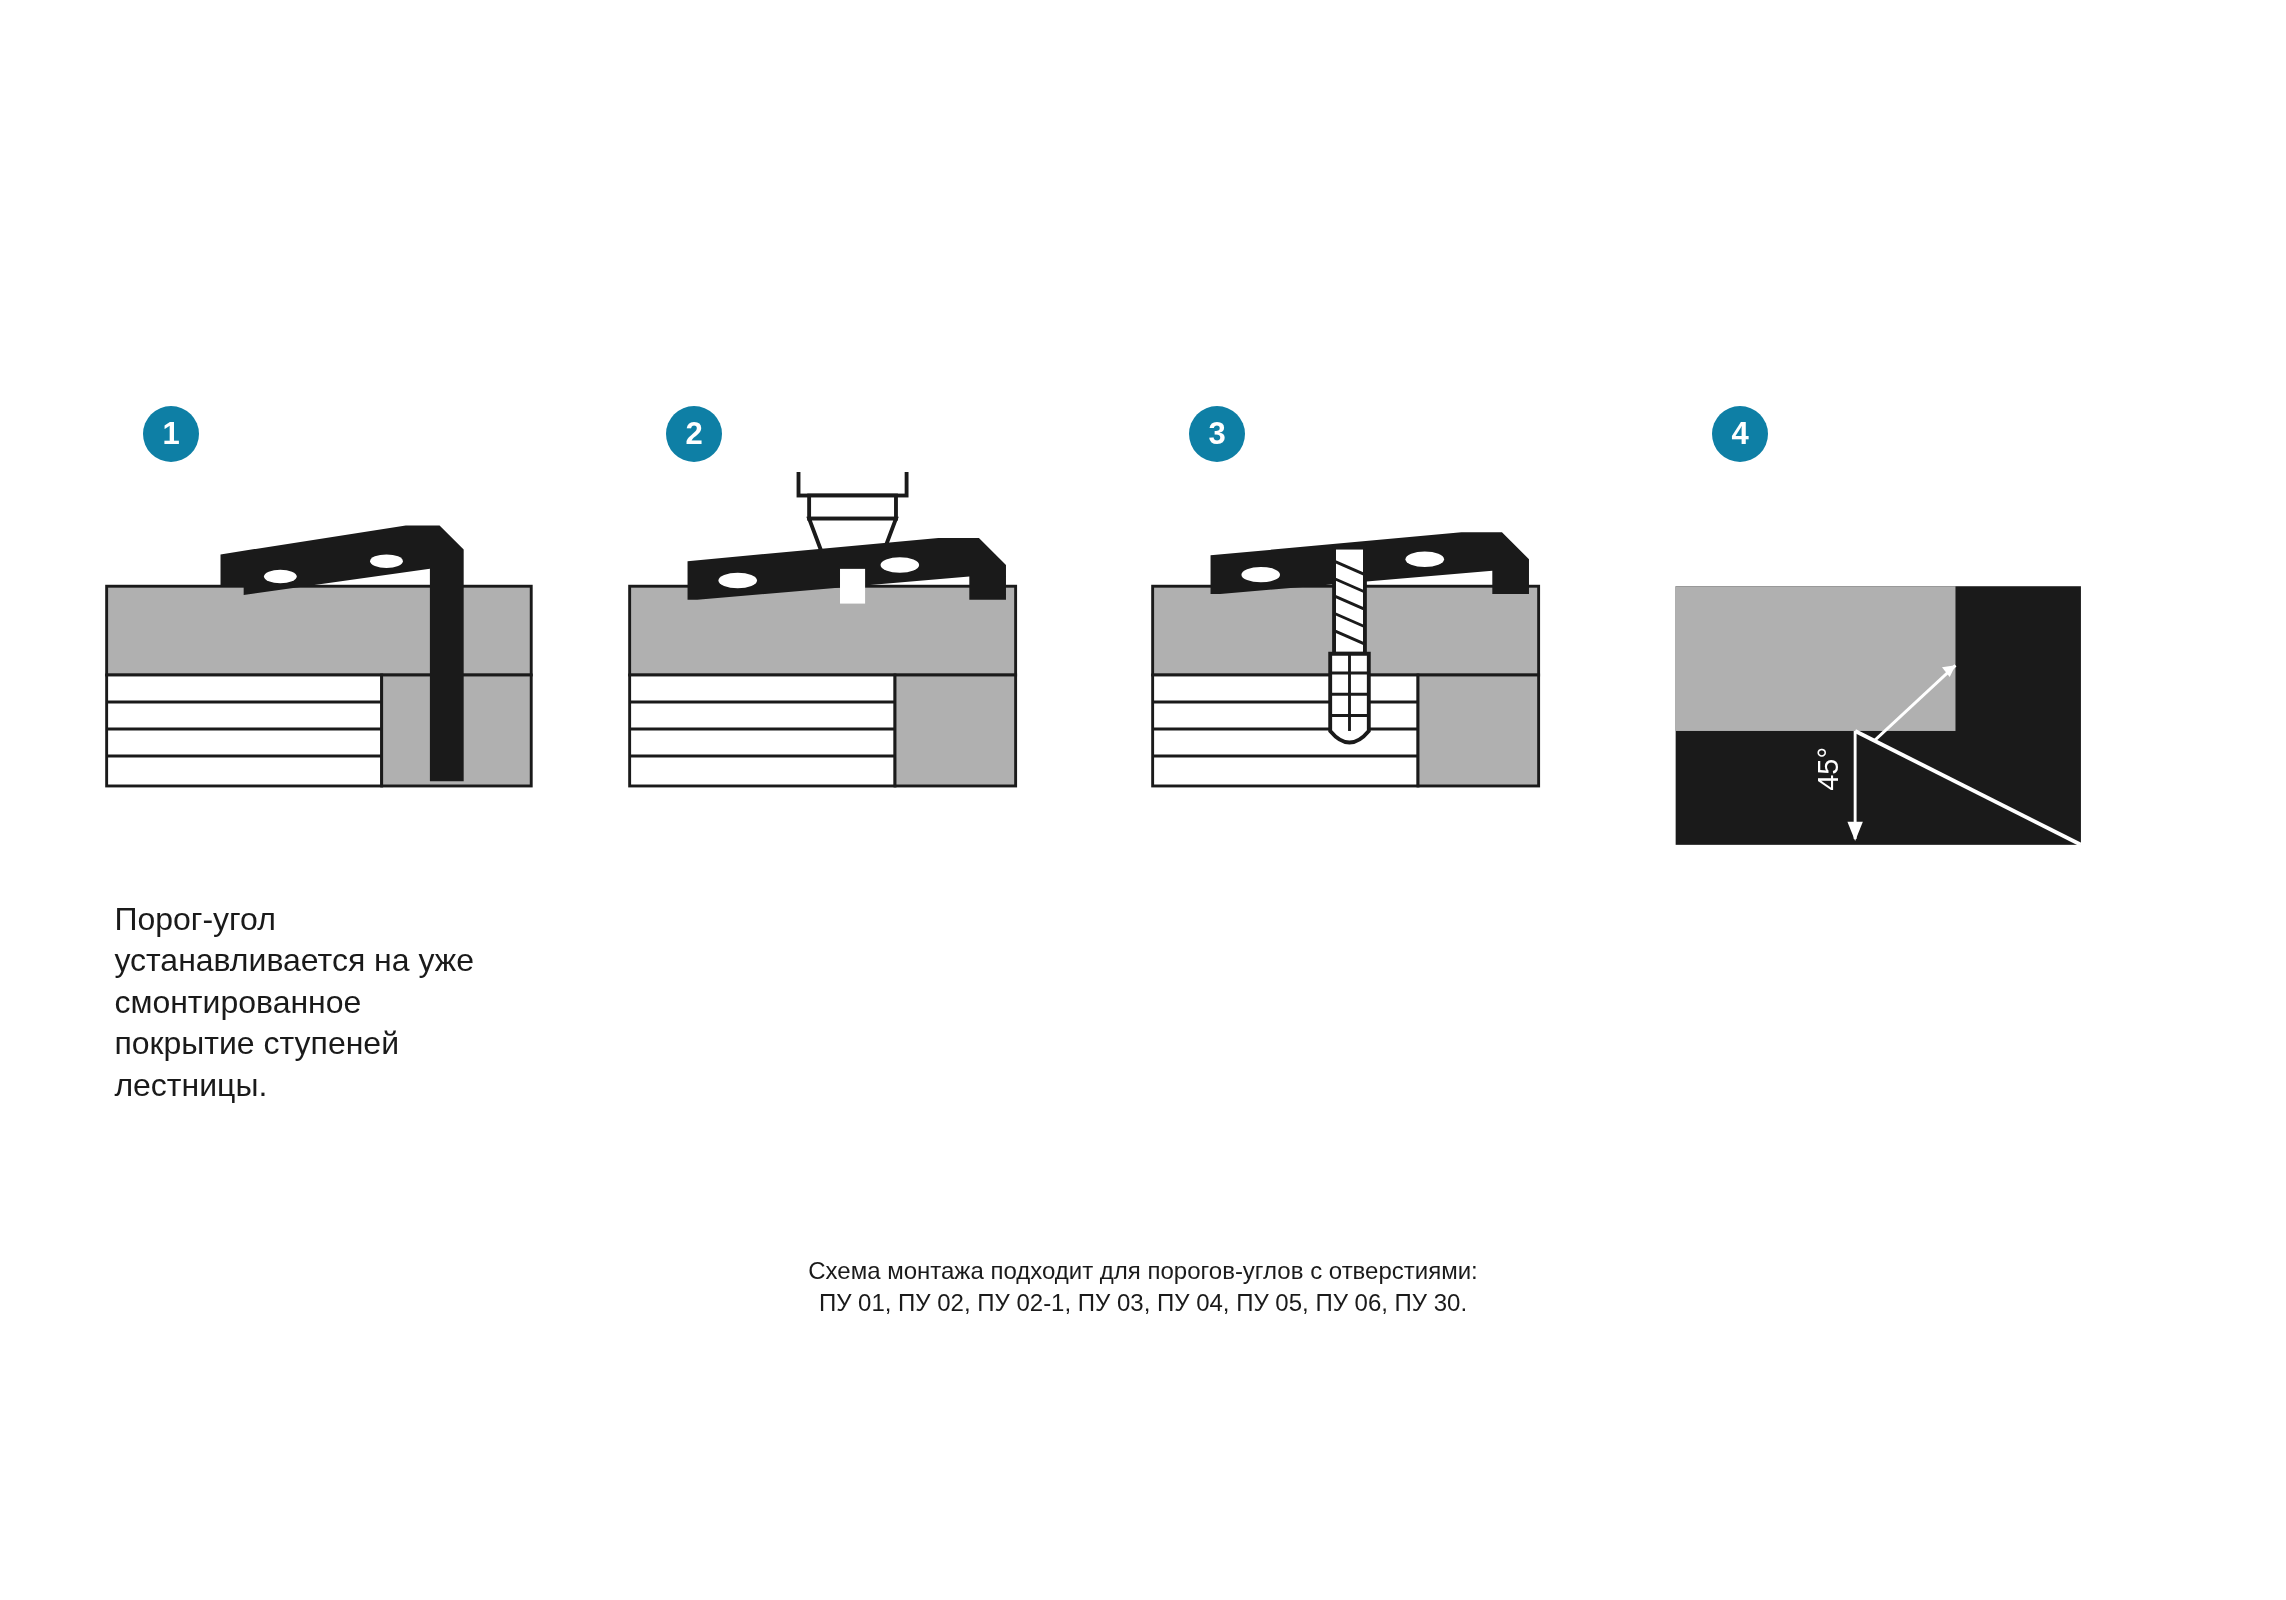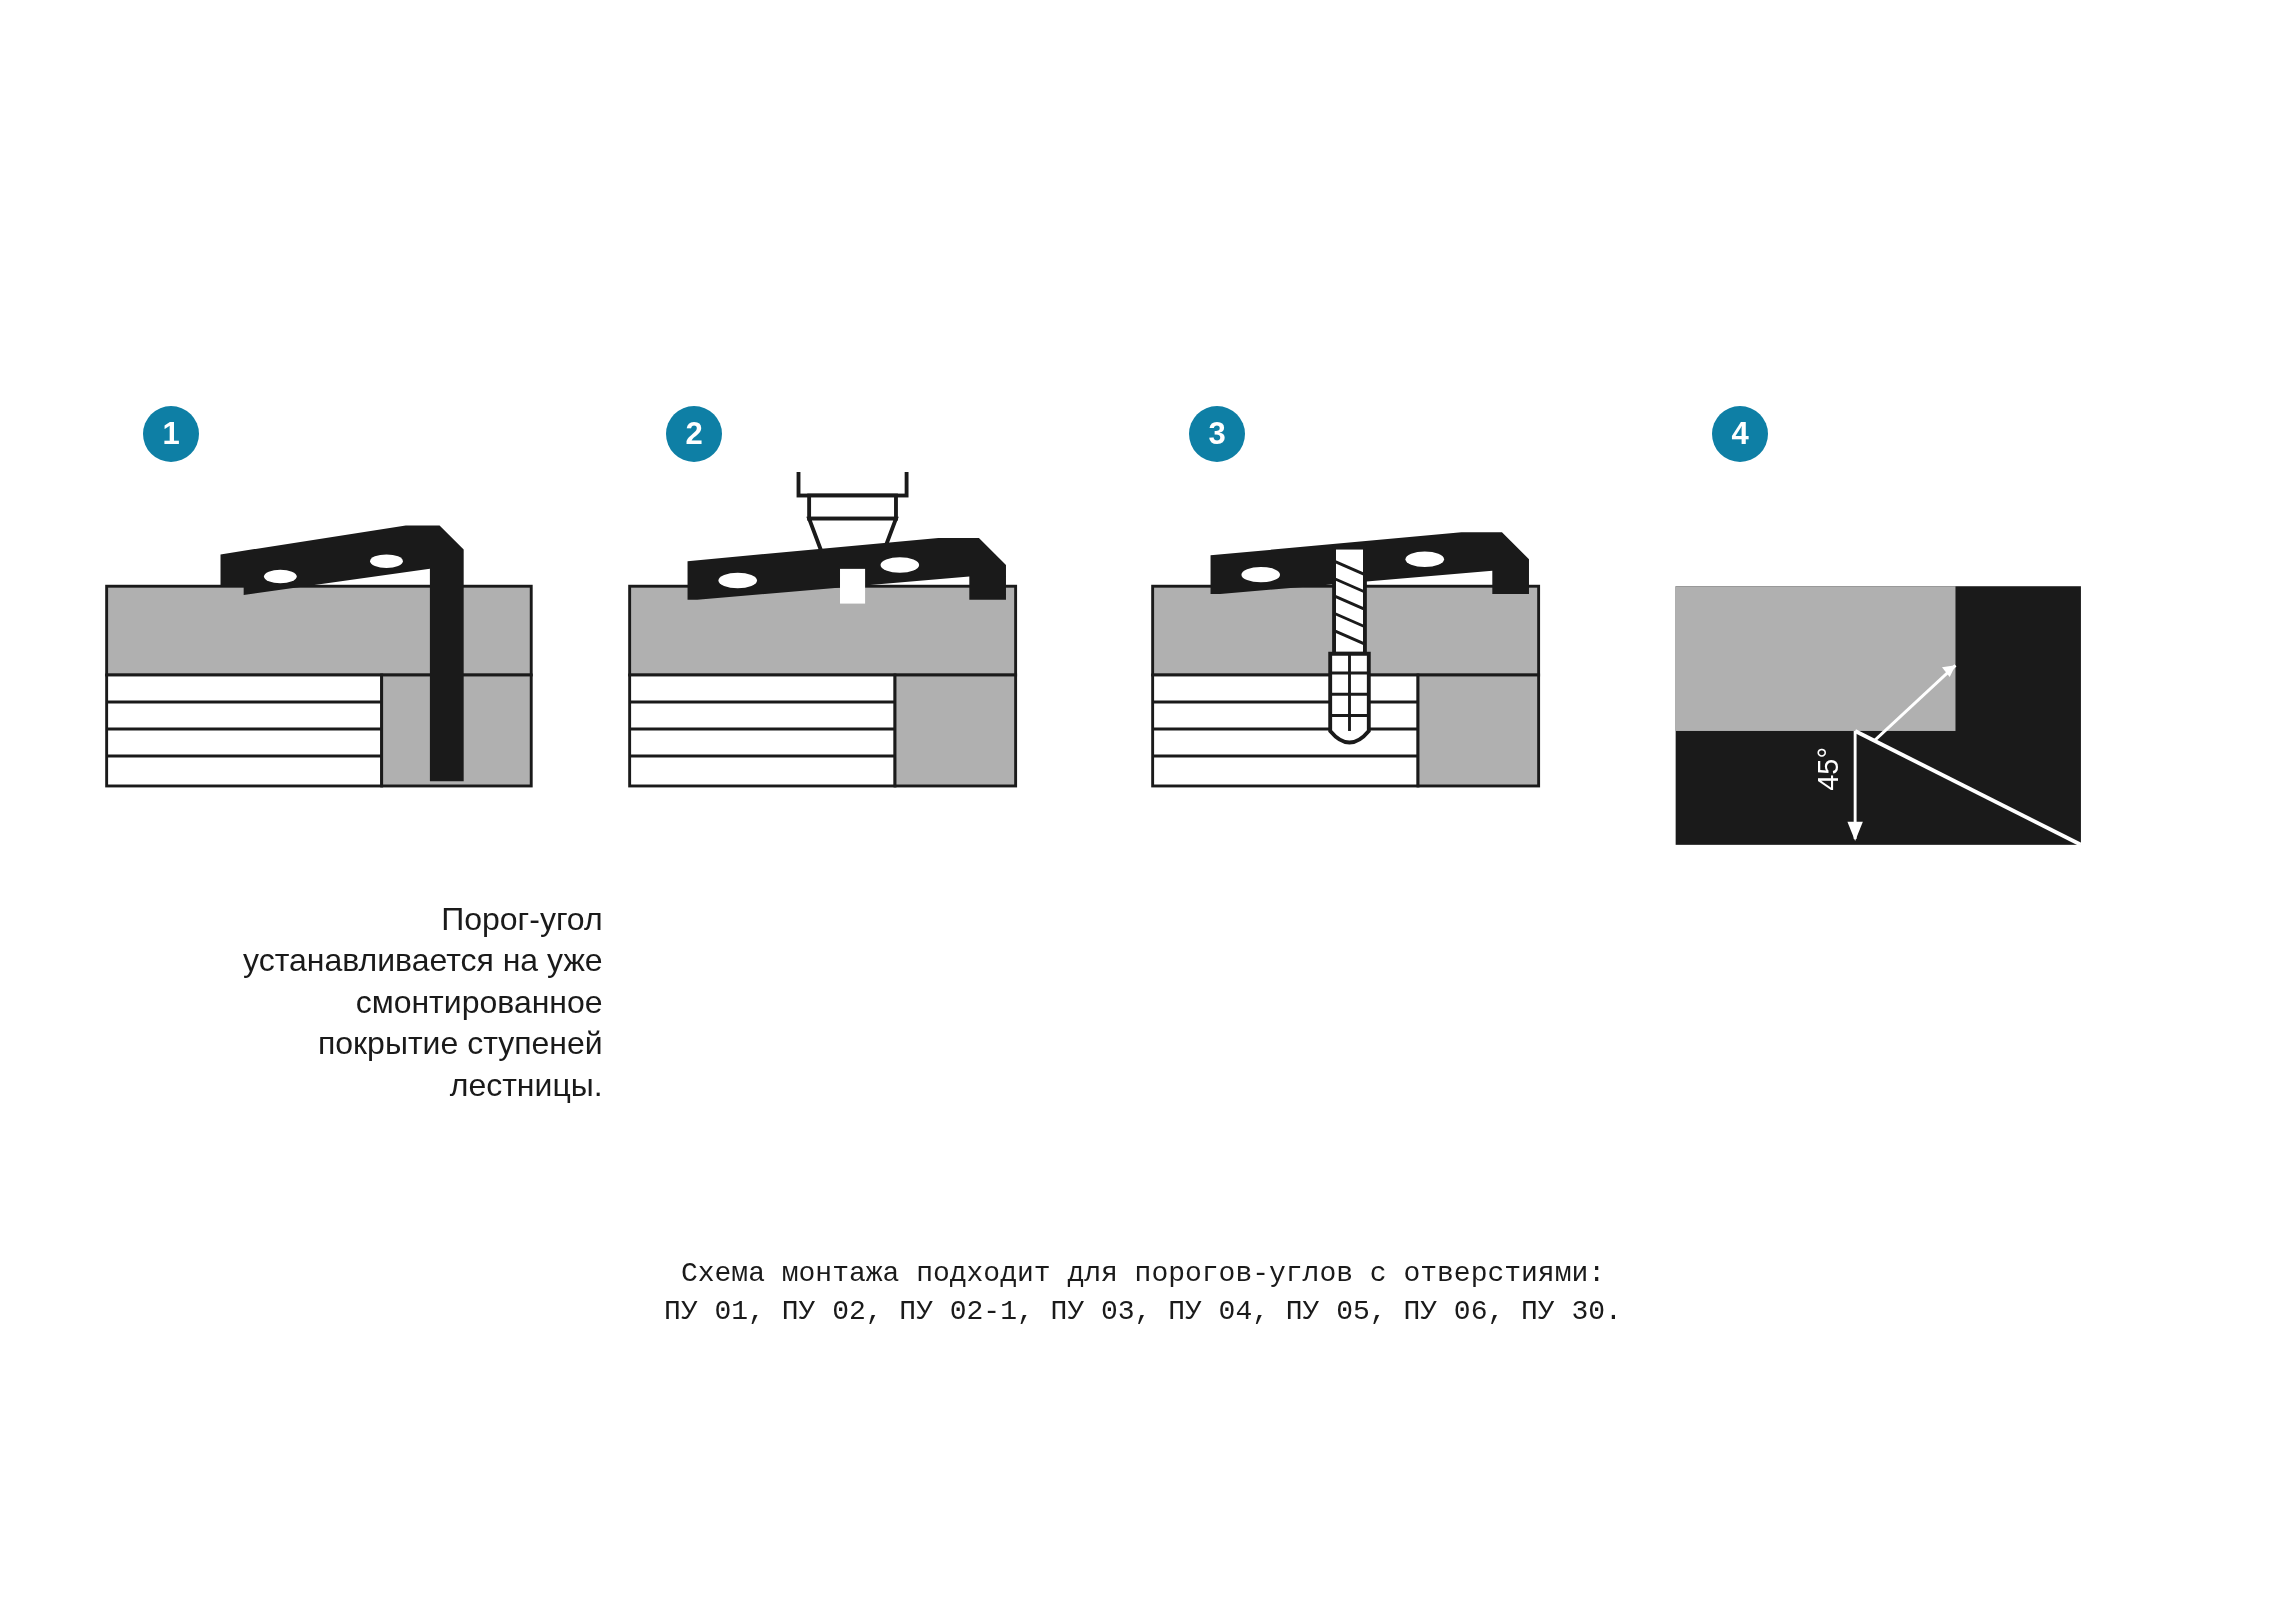--- a/index.html
+++ b/index.html
@@ -66,40 +66,39 @@
 
   .art {
     position: relative;
     width: 523px;
     height: 406px;
     margin-top: 9.7px;
   }
 
   .caption {
     margin-top: 21px;
-    text-align: right;
+    text-align: left;
     font-size: 32px;
     line-height: 1.30;
     color: #1a1a1a;
     padding: 0 17.4px;
     white-space: pre-line;
   }
 
   
   .footer {
     position: absolute;
     top: 1255px;
     left: 0;
     width: 2286px;
     text-align: center;
-    font-size: 28px;
+    font-size: 24px;
     line-height: 1.35;
     color: #1a1a1a;
     white-space: pre-line;
-    font-family: Liberation Mono, monospace;
   }
 
   svg { display: block; }
 </style>
 </head>
 <body>
 
 <div class="page">
 
 

